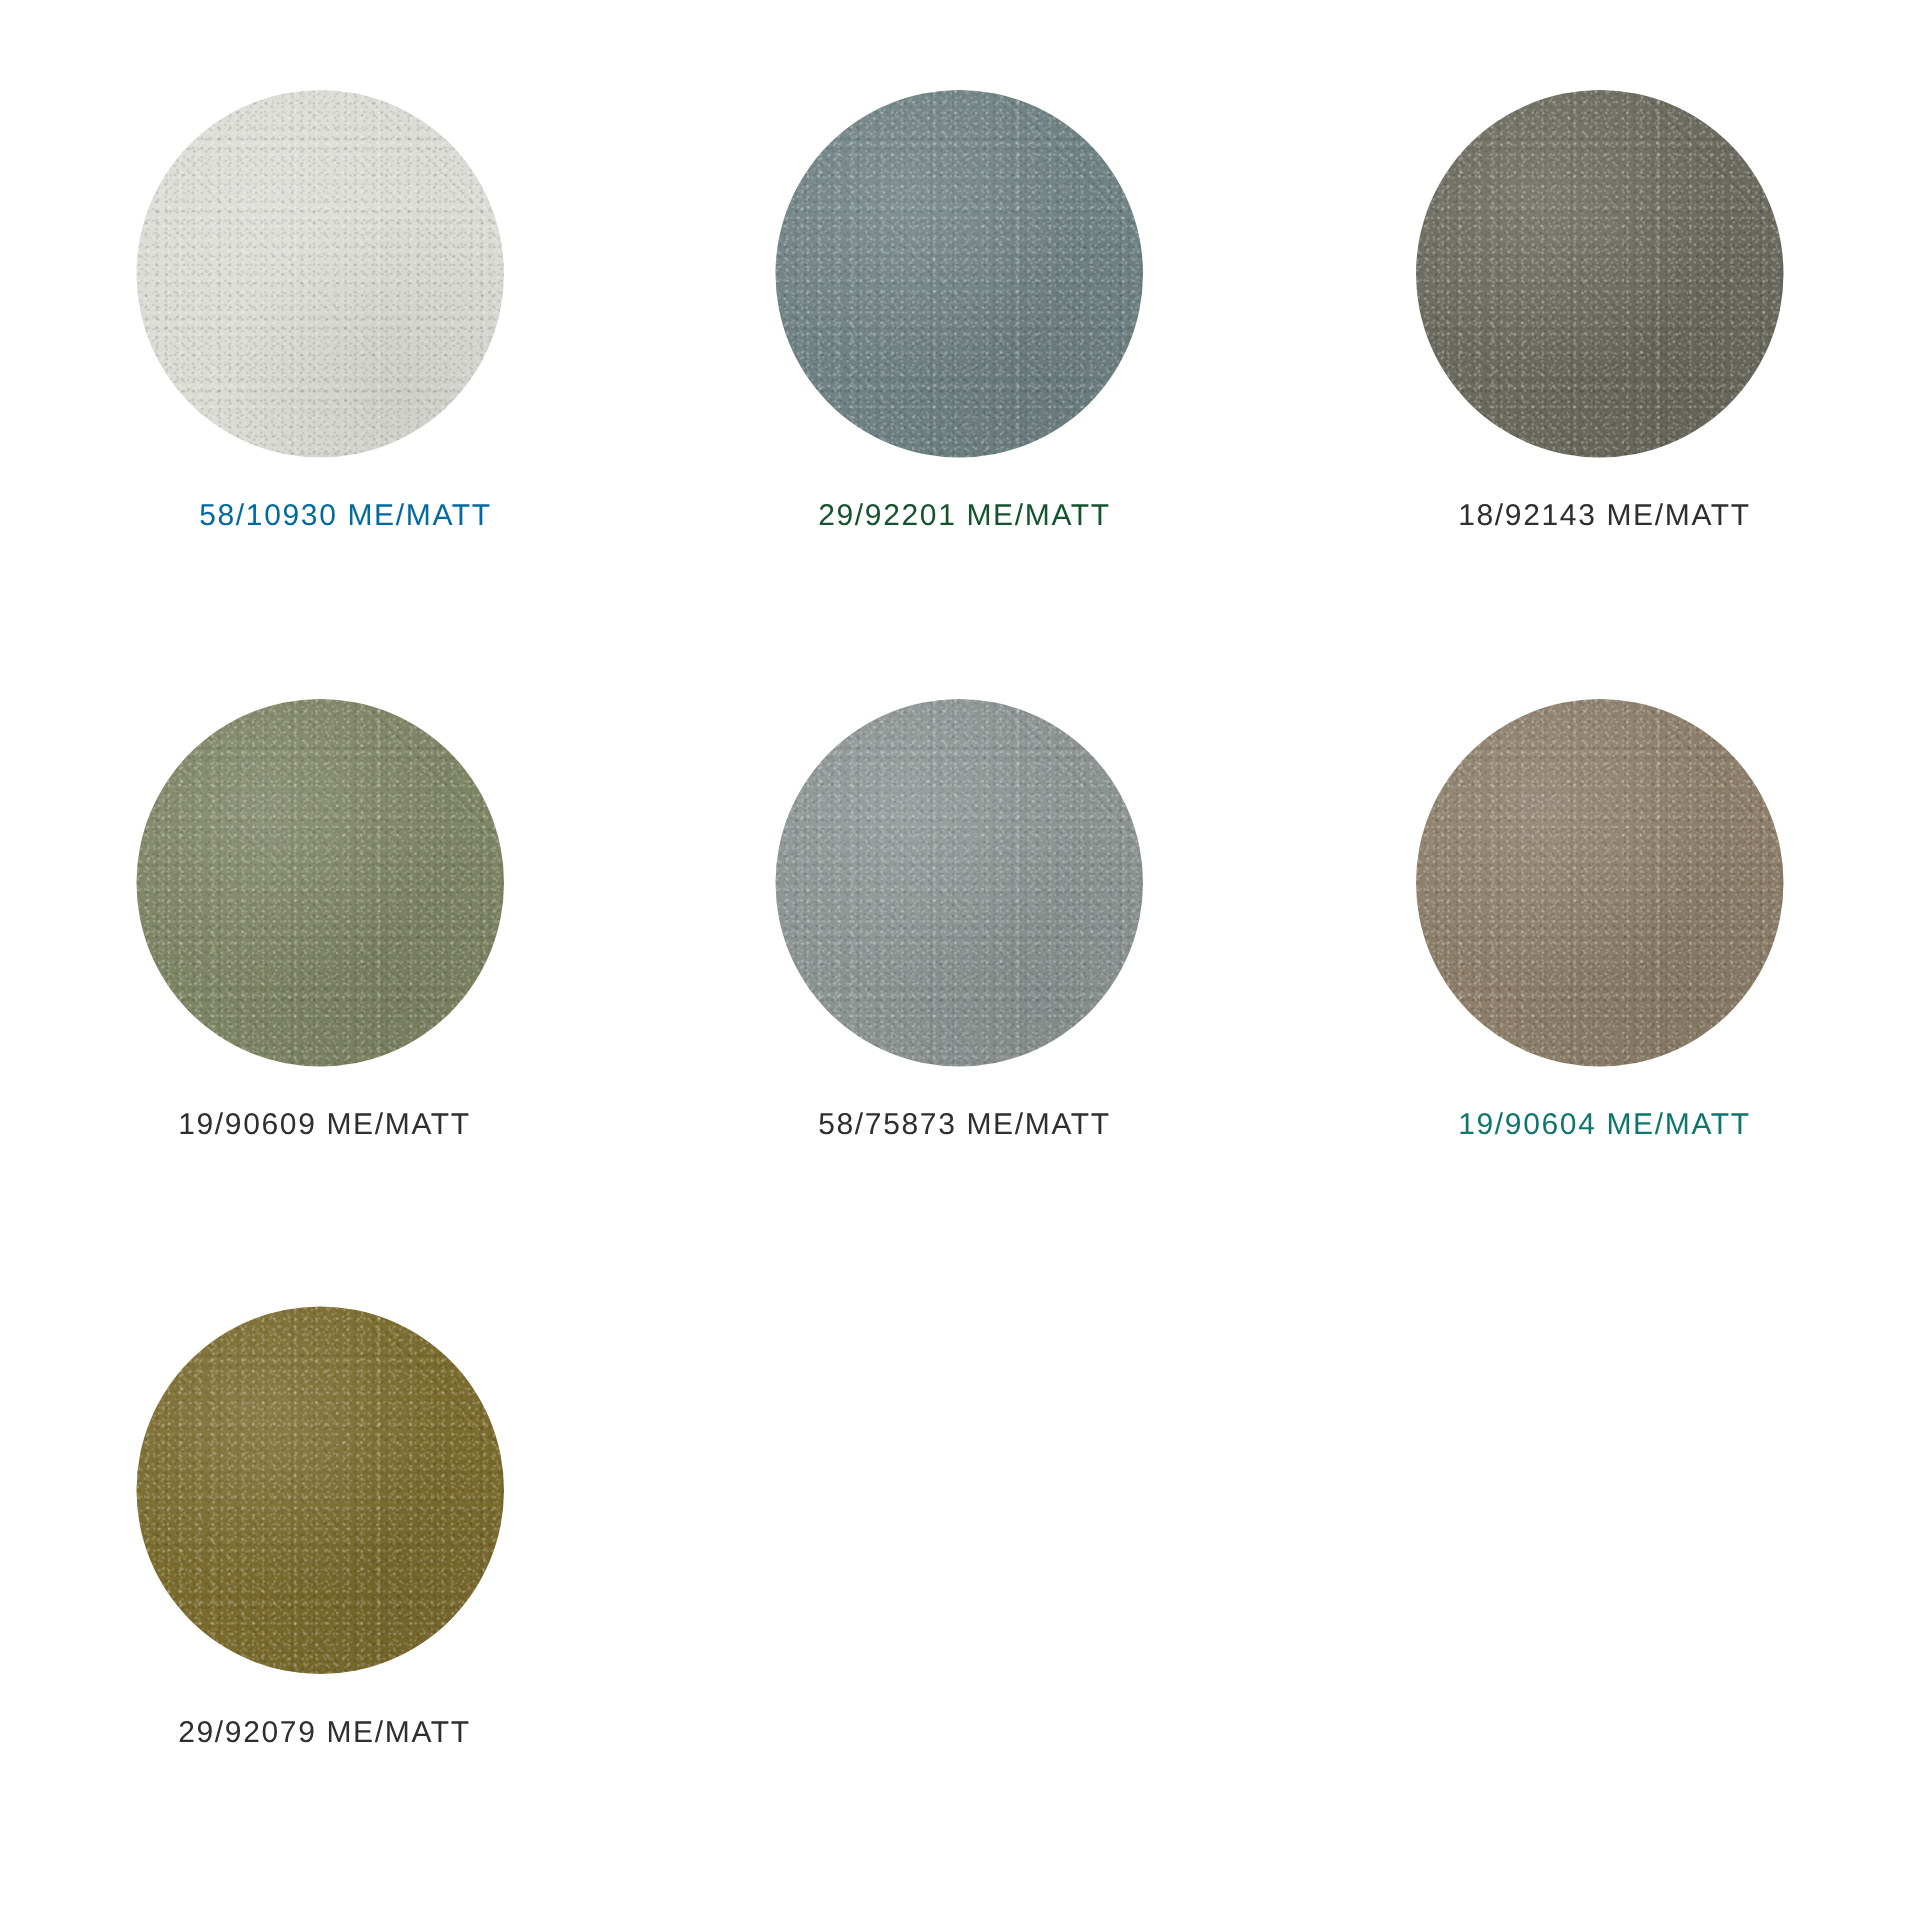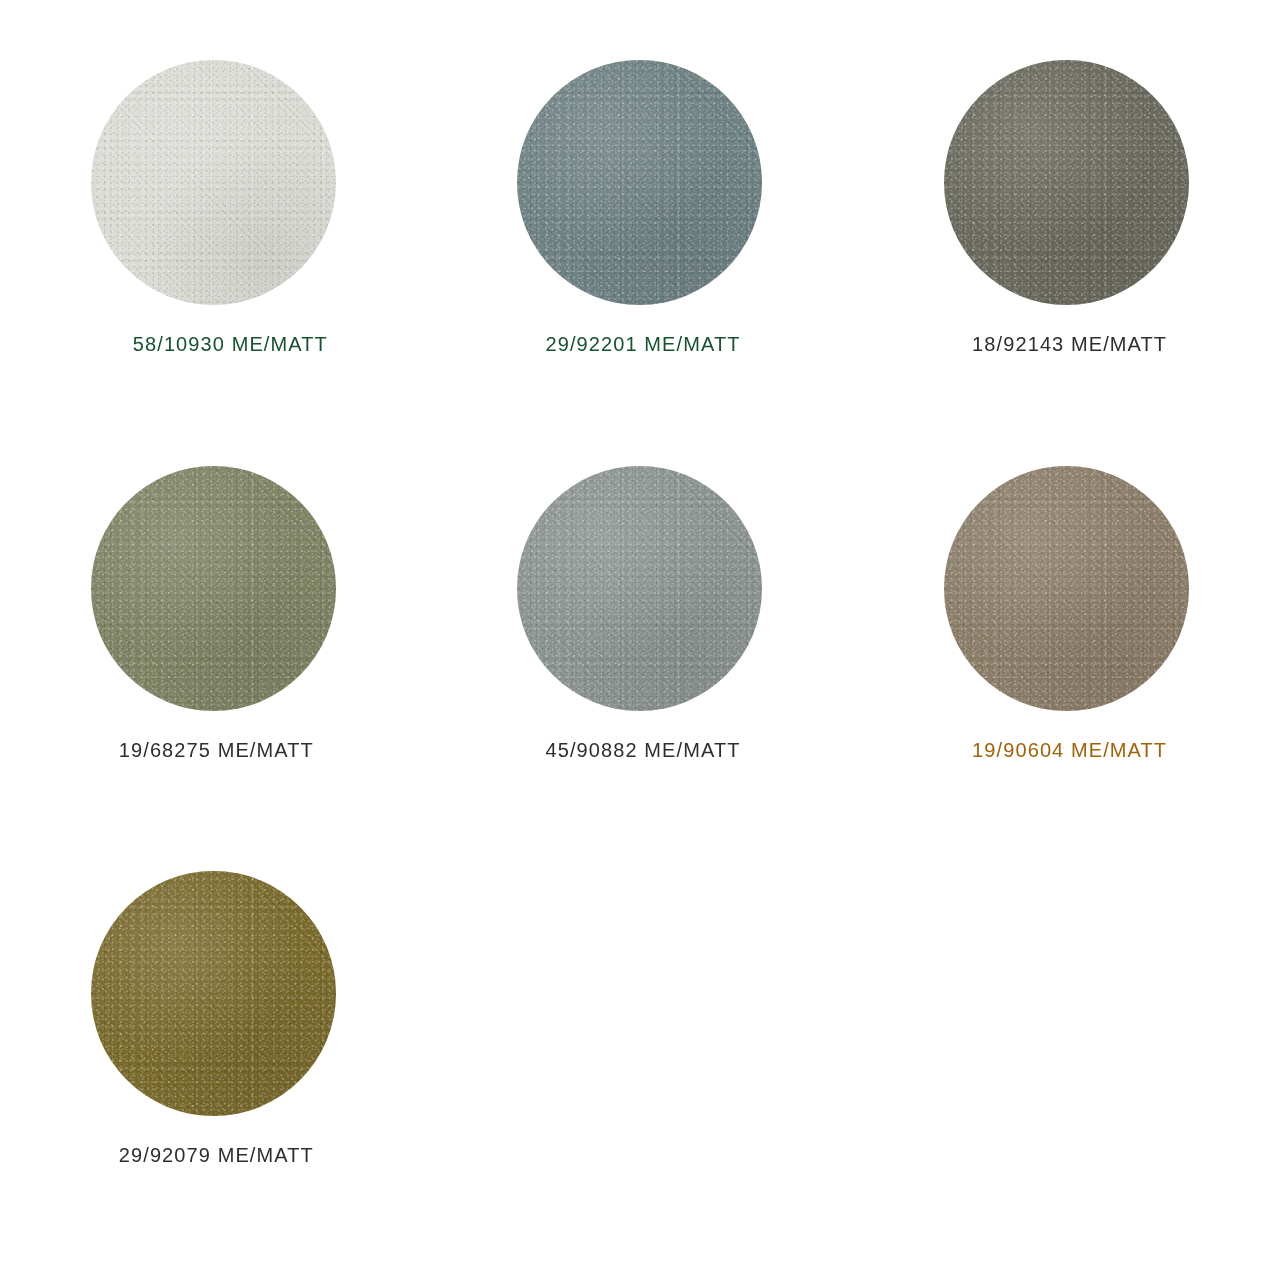--- a/index.html
+++ b/index.html
@@ -101,21 +101,21 @@
 </style>
 </head>
 <body style="background-color: rgb(255, 255, 255);">
 
 <div class="swatch-grid">
 
   <div class="swatch-cell">
     <div class="swatch-disc-wrap">
       <div class="swatch-disc" style="background-color: rgb(220, 220, 214);"></div>
     </div>
-    <div class="swatch-label" style="color: #14532d; margin-left: 28px;">58/10930 ME/MATT</div>
+    <div class="swatch-label" style="color: #0369a1; margin-left: 28px;">58/10930 ME/MATT</div>
   </div>
 
   <div class="swatch-cell">
     <div class="swatch-disc-wrap">
       <div class="swatch-disc" style="background-color: rgb(111, 130, 132);"></div>
     </div>
     <div class="swatch-label" style="color: #14532d;">29/92201 ME/MATT</div>
   </div>
 
 
@@ -124,35 +124,35 @@
     <div class="swatch-disc-wrap">
       <div class="swatch-disc" style="background-color: rgb(106, 106, 94);"></div>
     </div>
     <div class="swatch-label" style="color: rgb(46, 46, 46);">18/92143 ME/MATT</div>
   </div>
 
   <div class="swatch-cell">
     <div class="swatch-disc-wrap">
       <div class="swatch-disc" style="background-color: rgb(126, 133, 100);"></div>
     </div>
-    <div class="swatch-label" style="color: rgb(46, 46, 46);">19/68275 ME/MATT</div>
+    <div class="swatch-label" style="color: rgb(46, 46, 46);">19/90609 ME/MATT</div>
   </div>
 
   <div class="swatch-cell">
     <div class="swatch-disc-wrap">
       <div class="swatch-disc" style="background-color: rgb(140, 148, 146);"></div>
     </div>
-    <div class="swatch-label" style="color: rgb(46, 46, 46);">45/90882 ME/MATT</div>
+    <div class="swatch-label" style="color: rgb(46, 46, 46);">58/75873 ME/MATT</div>
   </div>
 
   <div class="swatch-cell">
     <div class="swatch-disc-wrap">
       <div class="swatch-disc" style="background-color: rgb(140, 126, 105);"></div>
     </div>
-    <div class="swatch-label" style="color: #a16207;">19/90604 ME/MATT</div>
+    <div class="swatch-label" style="color: #0f766e;">19/90604 ME/MATT</div>
   </div>
 
   <div class="swatch-cell">
     <div class="swatch-disc-wrap">
       <div class="swatch-disc" style="background-color: rgb(123, 107, 45);"></div>
     </div>
     <div class="swatch-label" style="color: rgb(46, 46, 46);">29/92079 ME/MATT</div>
   </div>
 
 </div>

